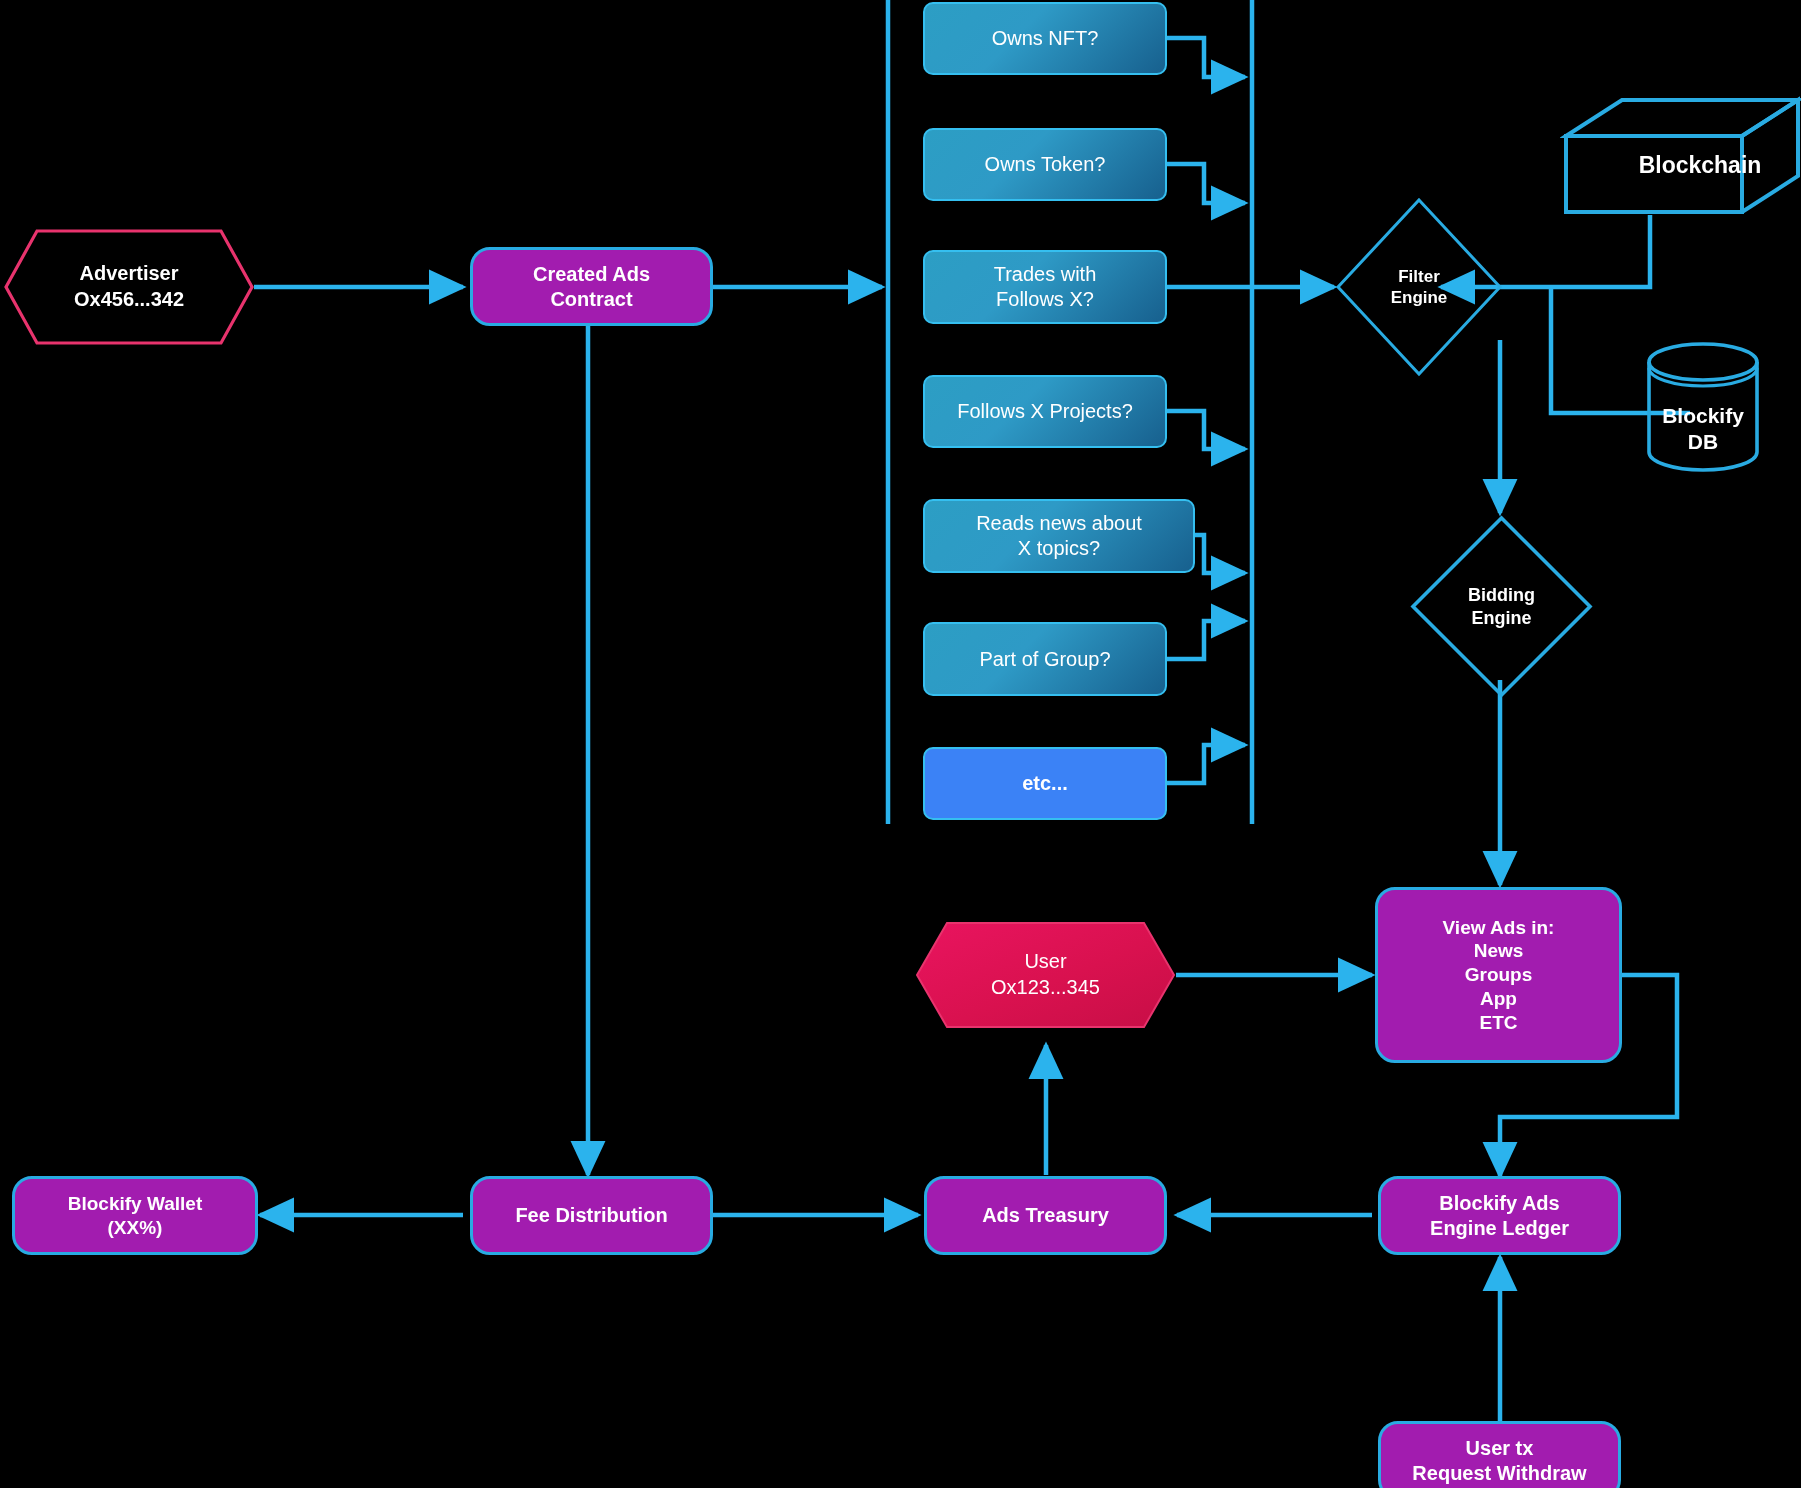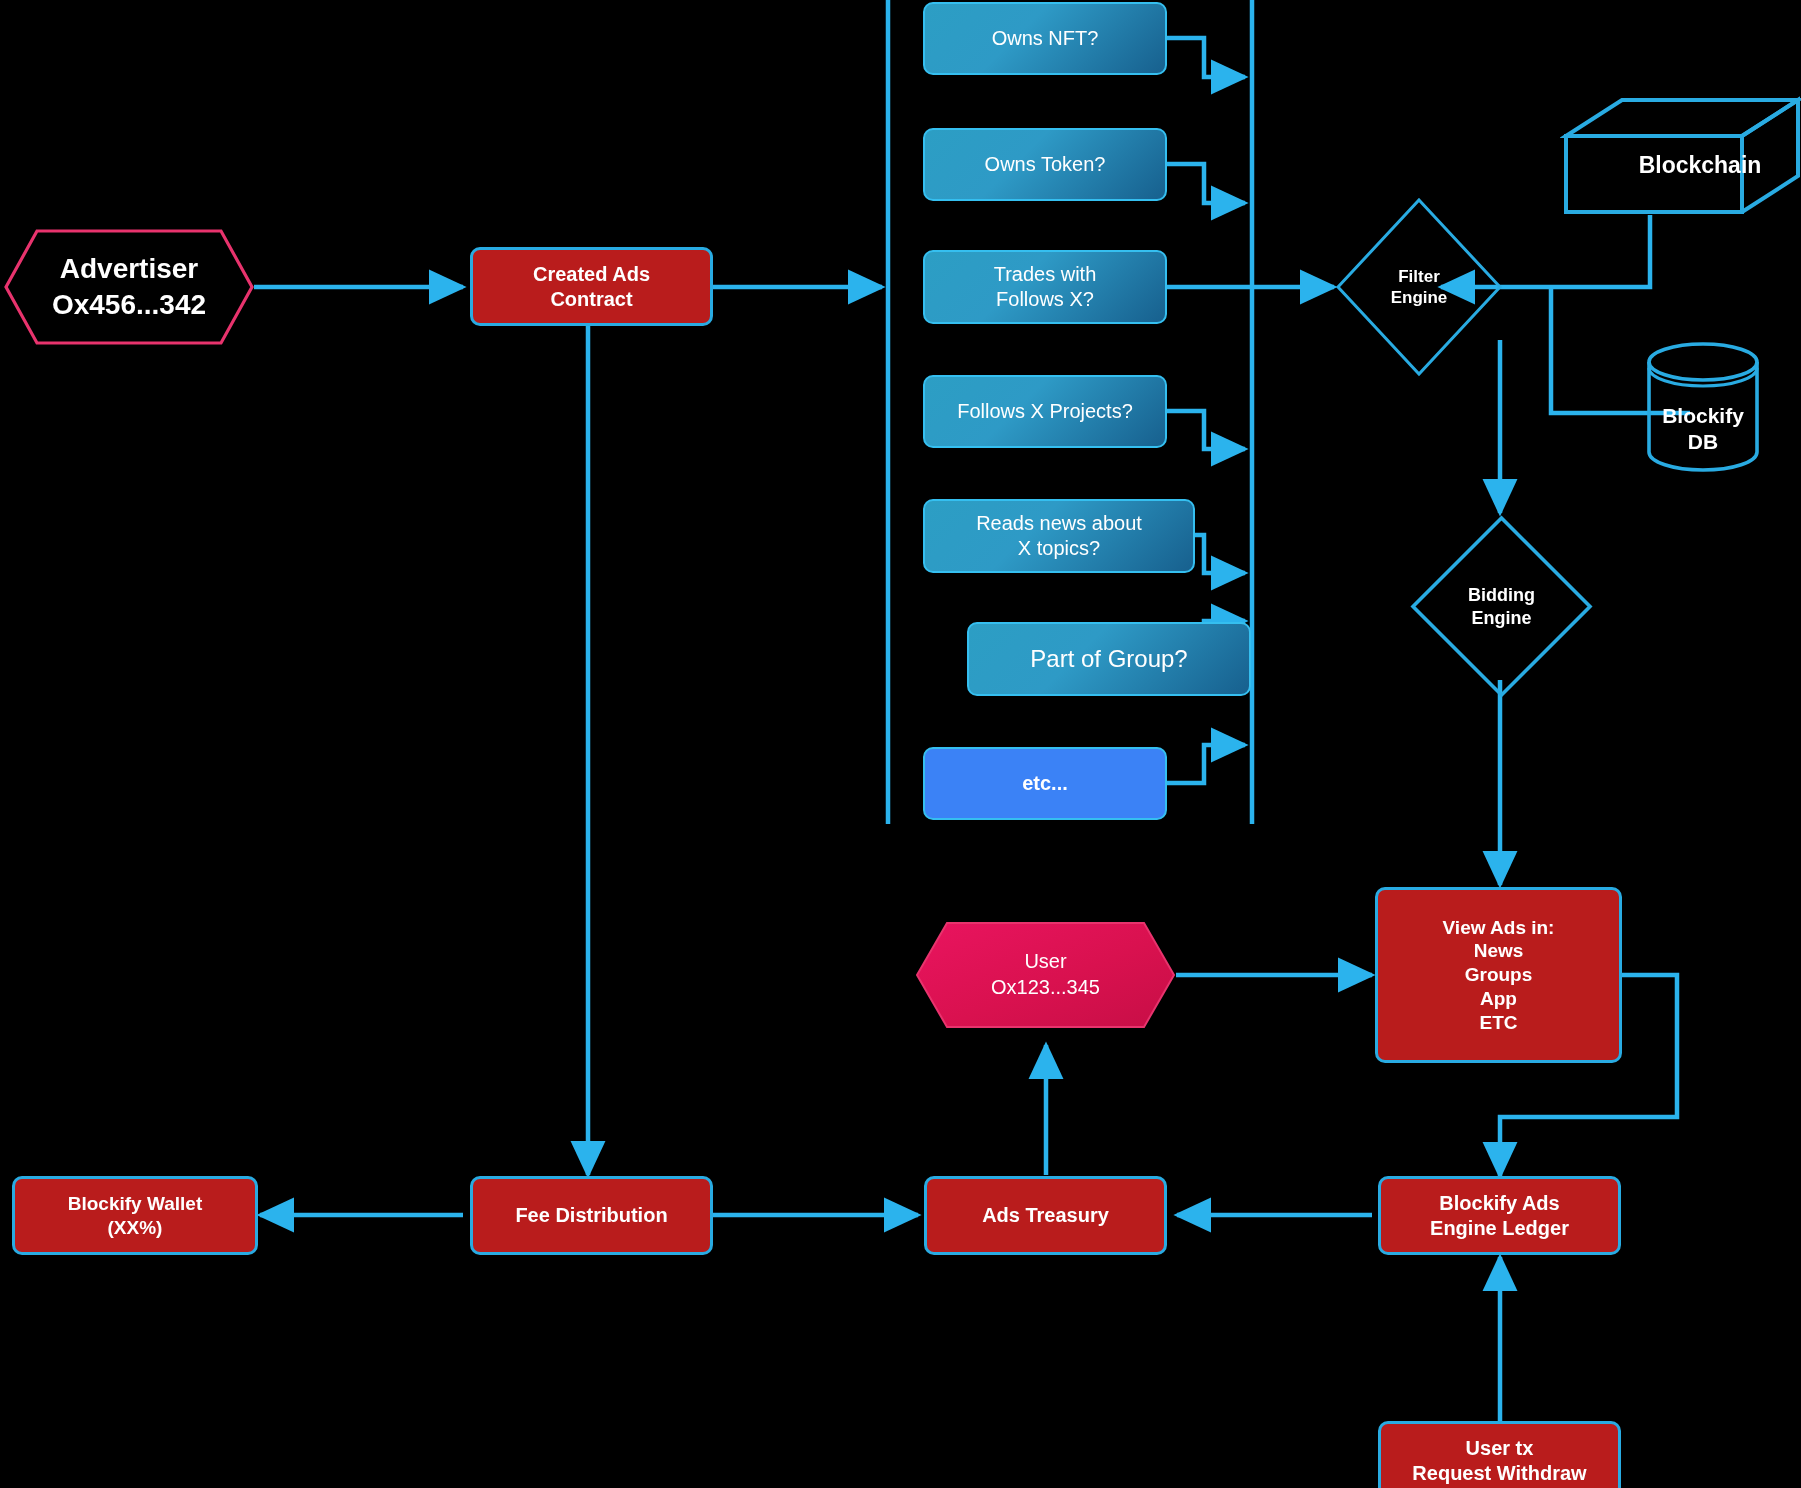--- a/index.html
+++ b/index.html
@@ -2,21 +2,21 @@
 <html><head>
 <meta charset="utf-8">
 <style>
   html,body{margin:0;padding:0;background:#000;}
   body{font-family:"Liberation Sans", sans-serif;}
   #stage{position:relative;width:1801px;height:1488px;background:#000;overflow:hidden;}
   svg#wires{position:absolute;left:0;top:0;width:1801px;height:1488px;pointer-events:none;}
 
   .node{position:absolute;box-sizing:border-box;display:flex;align-items:center;justify-content:center;
         text-align:center;color:#fff;font-weight:bold;line-height:1.25;}
-  .rbox{border:3px solid #29ABE2;border-radius:10px;background:#b91c1c;}
+  .rbox{border:3px solid #29ABE2;border-radius:20px;background:#a21caf;}
   .gbox{border:2px solid #35BFF0;border-radius:10px;
         background:linear-gradient(135deg,#2C9EC4 0%,#2E9AC6 40%,#17608E 100%);
         font-weight:400;}
   .gbox.plain{background:#3b82f6;font-weight:bold;}
 
   .hexwrap{position:absolute;}
   .hexwrap svg{display:block;}
   .hexlabel{position:absolute;left:0;top:0;width:100%;height:100%;display:flex;
             align-items:center;justify-content:center;text-align:center;color:#fff;
             font-weight:bold;line-height:1.28;}
@@ -91,40 +91,40 @@
       <path d="M463,1215 L260,1215" marker-end="url(#ar)"></path>
 
       <path d="M1500,1421 L1500,1257" marker-end="url(#ar)"></path>
     </g>
   </svg>
 
   <div class="hexwrap" style="left:4px;top:229px;width:250px;height:116px;">
     <svg width="250" height="116" viewBox="0 0 250 116">
       <polygon points="33,2 217,2 248,58 217,114 33,114 2,58" fill="none" stroke="#E8336D" stroke-width="3.2"></polygon>
     </svg>
-    <div class="hexlabel ln" style="font-size:28px;">Advertiser
+    <div class="hexlabel ln" style="font-size:20px;">Advertiser
 Ox456...342</div>
   </div>
 
   <div class="node rbox ln" style="left:470px;top:247px;width:243px;height:79px;font-size:20px;">Created Ads
 Contract</div>
 
   <div class="node gbox ln" style="left:923px;top:2px;width:244px;height:73px;font-size:20px;">Owns NFT?</div>
 
   <div class="node gbox ln" style="left:923px;top:128px;width:244px;height:73px;font-size:20px;">Owns Token?</div>
 
   <div class="node gbox ln" style="left:923px;top:250px;width:244px;height:74px;font-size:20px;">Trades with
 Follows X?</div>
 
   <div class="node gbox ln" style="left:923px;top:375px;width:244px;height:73px;font-size:20px;">Follows X Projects?</div>
 
   <div class="node gbox ln" style="left:923px;top:499px;width:272px;height:74px;font-size:20px;">Reads news about
 X topics?</div>
 
-  <div class="node gbox ln" style="left:923px;top:622px;width:284px;height:74px;font-size:24px;margin-left:44px;">Part of Group?</div>
+  <div class="node gbox ln" style="left:923px;top:622px;width:244px;height:74px;font-size:20px;">Part of Group?</div>
 
   <div class="node gbox plain ln" style="left:923px;top:747px;width:244px;height:73px;font-size:20px;">etc...</div>
 
   <div class="diamondwrap" style="left:1335px;top:197px;width:168px;height:180px;">
     <svg width="168" height="180" viewBox="0 0 168 180">
       <polygon points="84,3 165,90 84,177 3,90" fill="none" stroke="#29ABE2" stroke-width="3"></polygon>
     </svg>
     <div class="dlabel ln" style="font-size:17px;">Filter
 Engine</div>
   </div>

